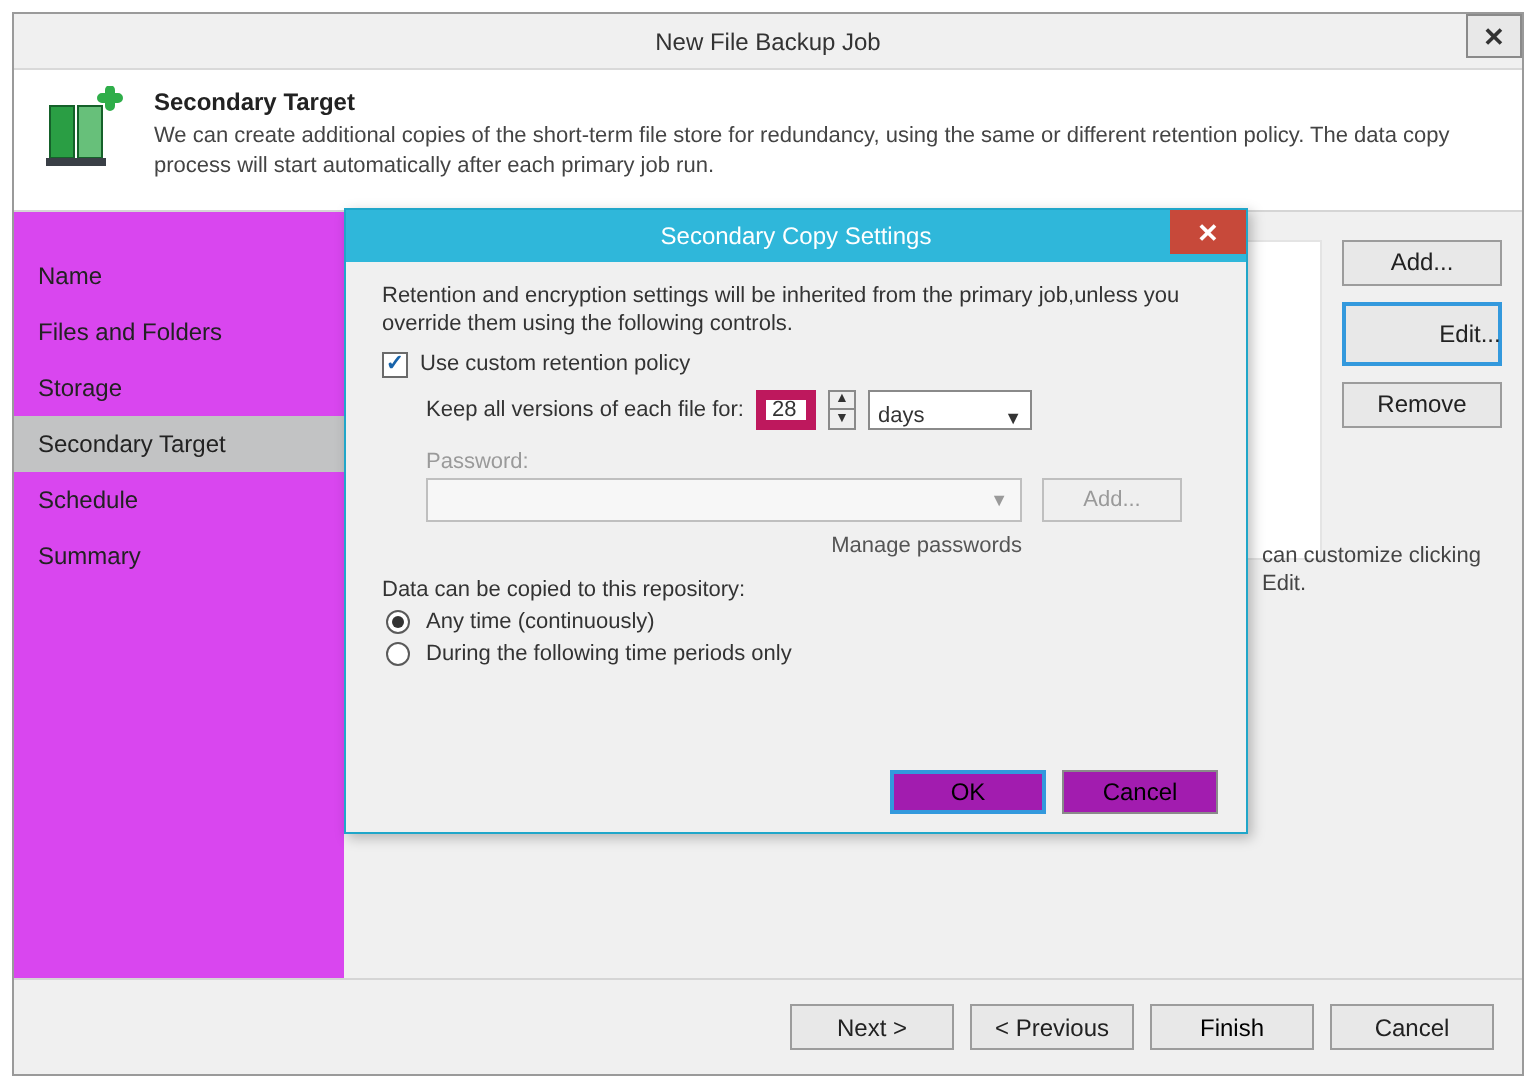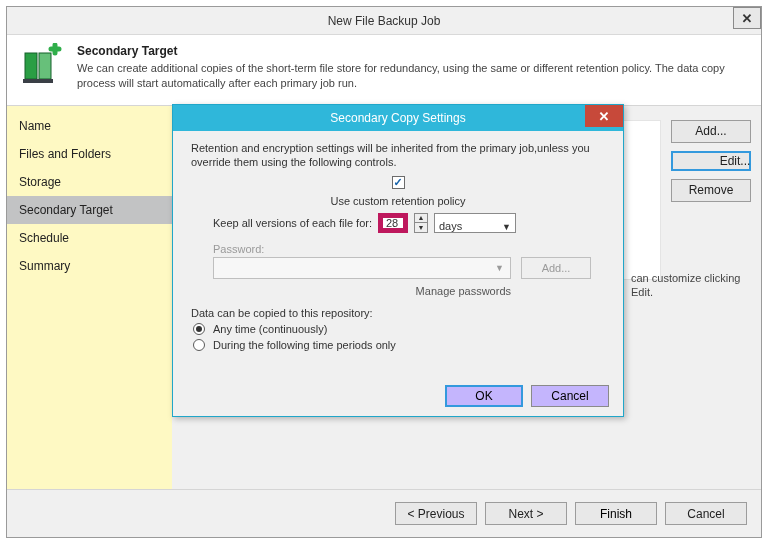--- a/index.html
+++ b/index.html
@@ -24,33 +24,33 @@
   .wizard-header {
     background: #fff; padding: 8px 14px 14px 14px; display: flex; gap: 14px;
     border-bottom: 1px solid #d5d5d5;
   }
   .wizard-icon { width: 42px; height: 42px; flex: 0 0 42px; position: relative; }
   .wizard-icon svg { width: 42px; height: 42px; }
   .wizard-header-text { font-size: 11px; color: #444; line-height: 1.35; }
   .wizard-header-title { font-weight: 700; font-size: 12px; color: #222; margin-bottom: 2px; }
 
   .wizard-body { display: flex; height: 390px; }
-  .sidebar { width: 165px; background: #fef9c3; padding-top: 6px; }
+  .sidebar { width: 165px; background: #d946ef; padding-top: 18px; }
   .sidebar-item {
     font-size: 12px; color: #222; padding: 7px 12px 7px 12px; cursor: pointer;
   }
   .sidebar-item.active { background: #c2c3c4; }
   .content { flex: 1; position: relative; background: #f0f0f0; }
 
   .side-buttons { position: absolute; right: 10px; top: 14px; width: 80px; display: flex; flex-direction: column; gap: 8px; }
   .btn {
     height: 23px; font-size: 12px; background: #e8e8e8; border: 1px solid #9c9c9c;
     display: flex; align-items: center; justify-content: center; cursor: pointer; color: #222;
   }
-  .btn.selected { border: 2px solid #3399dd; height: 20px; padding-left: 48px; }
+  .btn.selected { border: 2px solid #3399dd; height: 32px; padding-left: 48px; }
   .content-hint {
     position: absolute; right: 10px; top: 165px; width: 120px; font-size: 11px; color: #444; line-height: 1.3;
   }
 
   .wizard-footer {
     position: absolute; left: 0; right: 0; bottom: 0; height: 48px;
     border-top: 1px solid #d5d5d5; display: flex; align-items: center; justify-content: flex-end;
     gap: 8px; padding-right: 14px; background: #f0f0f0;
   }
   .btn-w { width: 82px; }
@@ -66,21 +66,21 @@
     height: 26px; background: #2fb7da; color: #fff; display: flex;
     align-items: center; justify-content: center; font-size: 12px; position: relative;
   }
   .dialog-close {
     position: absolute; right: 0; top: 0; width: 38px; height: 22px;
     background: #c7493a; color: #fff; display: flex; align-items: center; justify-content: center;
     font-size: 13px; font-weight: bold; cursor: pointer;
   }
   .dialog-body { padding: 10px 18px 0 18px; font-size: 11px; color: #333; }
   .dialog-intro { line-height: 1.3; margin-bottom: 6px; }
-  .chk-row { display: flex; align-items: center; gap: 6px; margin-top: 0; flex-direction: column; }
+  .chk-row { display: flex; gap: 6px; margin-top: 0; }
   .chk {
     width: 13px; height: 13px; border: 1px solid #6b6b6b; background: #fff;
     display: flex; align-items: center; justify-content: center; font-size: 11px; color: #1864ab;
   }
   .chk.checked::after { content: "✓"; font-weight: bold; line-height: 1; }
   .keep-row { margin: 6px 0 10px 22px; display: flex; align-items: center; gap: 6px; }
   .num-input {
     width: 30px; height: 20px; border: 5px solid #be185d; background: #fff;
     font-size: 11px; padding: 0 3px; display: flex; align-items: center;
   }
@@ -108,21 +108,21 @@
   .radio-row { display: flex; align-items: flex-end; gap: 8px; margin: 4px 0 4px 2px; }
   .radio {
     width: 12px; height: 12px; border: 1px solid #5a5a5a; border-radius: 50%; background: #fff;
     display: flex; align-items: center; justify-content: center;
   }
   .radio.checked::after { content: ""; width: 6px; height: 6px; background: #333; border-radius: 50%; }
   .dialog-footer {
     position: absolute; left: 0; right: 0; bottom: 0; height: 40px; display: flex;
     align-items: center; justify-content: flex-end; gap: 8px; padding-right: 14px;
   }
-  .btn-d { width: 78px; height: 22px; font-size: 12px; border: 1px solid #8a8a8a; background: #c4b5fd;
+  .btn-d { width: 78px; height: 22px; font-size: 12px; border: 1px solid #8a8a8a; background: #a21caf;
     display: flex; align-items: center; justify-content: center; cursor: pointer; }
   .btn-d.primary { border: 2px solid #3399dd; }
 
   
   .ghost-grid {
     position: absolute; left: 10px; top: 14px; right: 100px; height: 160px;
     border: 1px solid #e4e4e4; background: #fff;
   }
 </style>
 </head>
@@ -165,22 +165,22 @@
         <div class="side-buttons">
           <div class="btn">Add...</div>
           <div class="btn selected">Edit...</div>
           <div class="btn">Remove</div>
         </div>
         <div class="content-hint">can customize clicking Edit.</div>
       </div>
     </div>
 
     <div class="wizard-footer">
+      <div class="btn btn-w">Next &gt;</div>
       <div class="btn btn-w">&lt; Previous</div>
-      <div class="btn btn-w">Next &gt;</div>
       <div class="btn btn-w disabled">Finish</div>
       <div class="btn btn-w">Cancel</div>
     </div>
   </div>
 
   <div class="dialog">
     <div class="dialog-titlebar">
       <span>Secondary Copy Settings</span>
       <div class="dialog-close">✕</div>
     </div>

